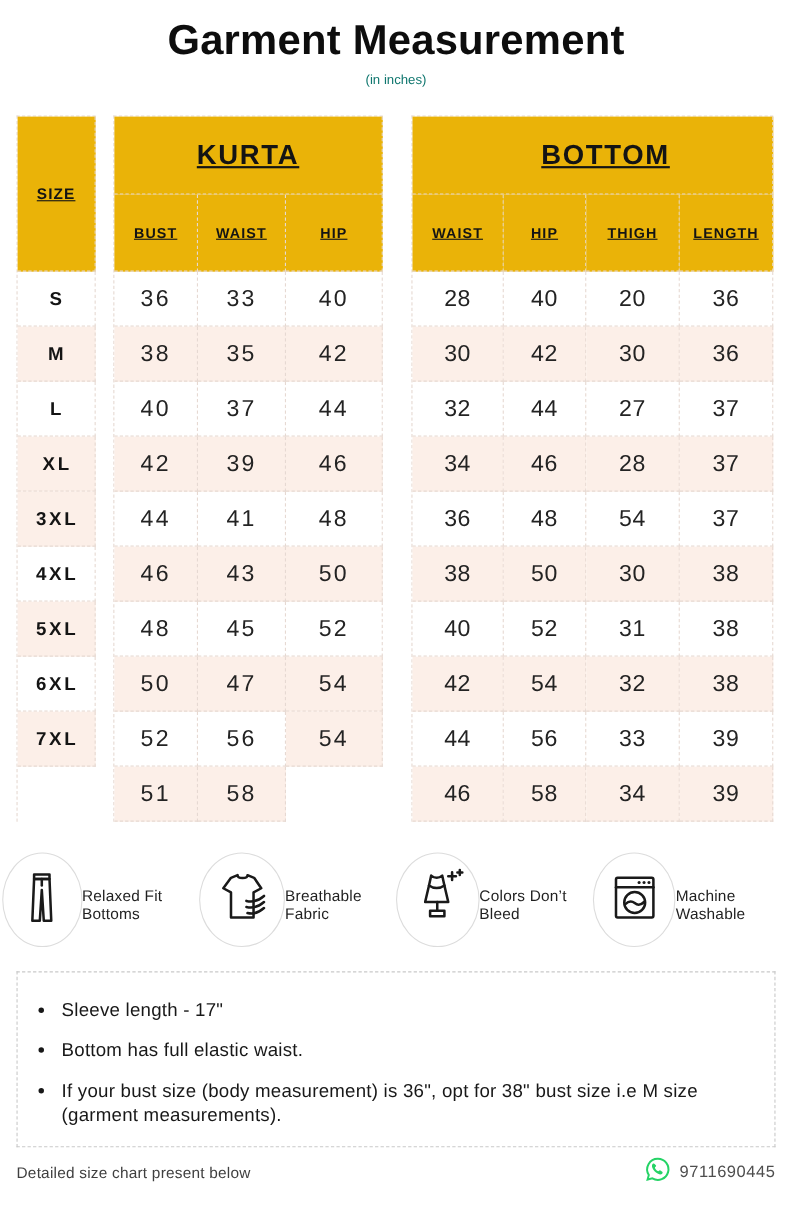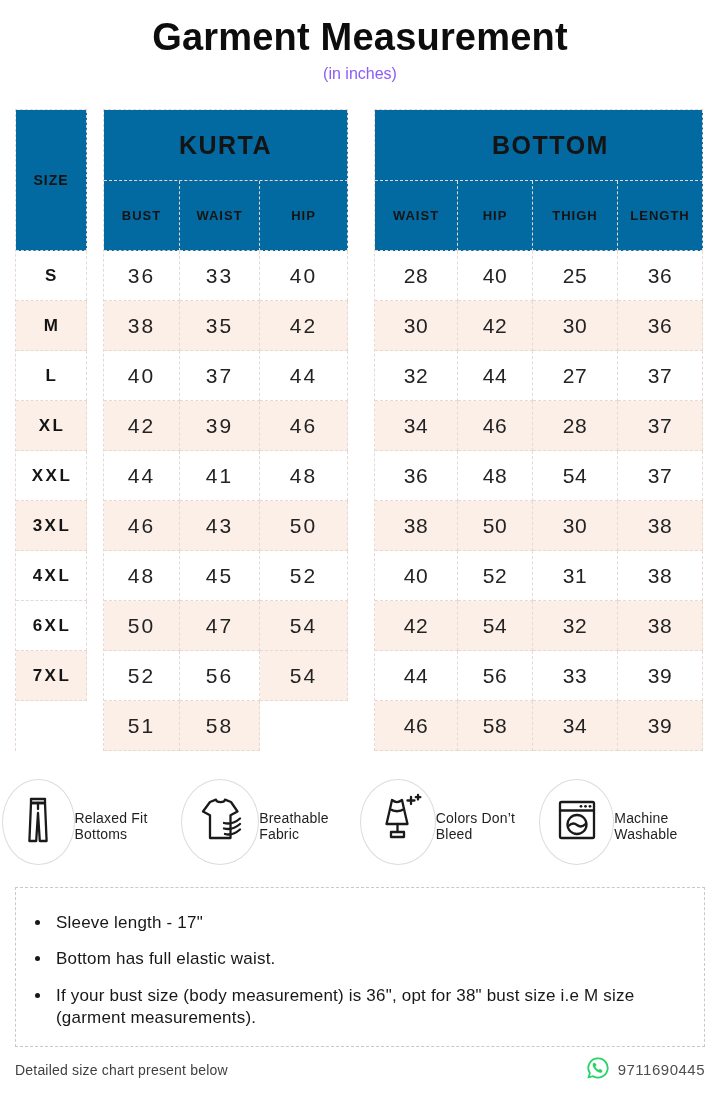--- a/index.html
+++ b/index.html
@@ -2,28 +2,28 @@
 <html><head>
 <meta charset="utf-8">
 <style>
   * { box-sizing: border-box; margin: 0; padding: 0; }
   html, body { width: 720px; height: 1100px; background: #ffffff;
     font-family: "Liberation Sans", sans-serif; color: #141414; overflow: hidden; }
 
   
   .page-header { text-align: center; padding-top: 16px; }
   .page-title { font-size: 38px; font-weight: 700; letter-spacing: 0.2px; color: #0d0d0d; }
-  .page-subtitle { font-size: 16px; font-weight: 400; margin-top: 6px; color: #8b5cf6; }
+  .page-subtitle { font-size: 12px; font-weight: 400; margin-top: 6px; color: #0f766e; }
 
   
   .table-wrap { display: flex; margin: 26px 0 0 15px; }
   .blk { border-top: 1px dashed #e6d9d2; border-left: 1px dashed #e6d9d2; }
   .cell { border-right: 1px dashed #e6d9d2; border-bottom: 1px dashed #e6d9d2;
           display: flex; align-items: center; justify-content: center; }
-  .pinkhead { background: #0369a1; }
+  .pinkhead { background: #eab308; text-decoration: underline; }
   .row-pink { background: #fcefe8; }
 
   .size-block { width: 72px; display: grid; grid-template-rows: 141px repeat(10, 50px); }
   .size-head { font-size: 14px; font-weight: 700; letter-spacing: 1px; }
   .size-cell { font-size: 17px; font-weight: 700; letter-spacing: 2.5px; padding-left: 2px; }
 
   .gut1 { width: 16px; }
   .gut2 { width: 26px; }
 
   .kurta-block { width: 245px; display: grid;
@@ -67,23 +67,23 @@
   <div class="page-subtitle">(in inches)</div>
 </div>
 
 <div class="table-wrap">
   <div class="size-block blk" id="size-block">
     <div class="cell pinkhead size-head">SIZE</div>
   <div class="cell size-cell">S</div>
       <div class="cell size-cell row-pink">M</div>
       <div class="cell size-cell">L</div>
       <div class="cell size-cell row-pink">XL</div>
-      <div class="cell size-cell">XXL</div>
       <div class="cell size-cell row-pink">3XL</div>
       <div class="cell size-cell">4XL</div>
+      <div class="cell size-cell row-pink">5XL</div>
       <div class="cell size-cell">6XL</div>
       <div class="cell size-cell row-pink">7XL</div>
     </div>
   <div class="gut1"></div>
   <div class="kurta-block blk" id="kurta-block">
     <div class="cell pinkhead sec-title">KURTA</div>
   <div class="cell pinkhead sub-head">BUST</div>
       <div class="cell pinkhead sub-head">WAIST</div>
       <div class="cell pinkhead sub-head">HIP</div>
       <div class="cell val val-k">36</div>
@@ -118,21 +118,21 @@
     </div>
   <div class="gut2"></div>
   <div class="bottom-block blk" id="bottom-block">
     <div class="cell pinkhead sec-title">BOTTOM</div>
   <div class="cell pinkhead sub-head">WAIST</div>
       <div class="cell pinkhead sub-head">HIP</div>
       <div class="cell pinkhead sub-head">THIGH</div>
       <div class="cell pinkhead sub-head">LENGTH</div>
       <div class="cell val val-b">28</div>
       <div class="cell val val-b">40</div>
-      <div class="cell val val-b">25</div>
+      <div class="cell val val-b">20</div>
       <div class="cell val val-b">36</div>
       <div class="cell val val-b row-pink">30</div>
       <div class="cell val val-b row-pink">42</div>
       <div class="cell val val-b row-pink">30</div>
       <div class="cell val val-b row-pink">36</div>
       <div class="cell val val-b">32</div>
       <div class="cell val val-b">44</div>
       <div class="cell val val-b">27</div>
       <div class="cell val val-b">37</div>
       <div class="cell val val-b row-pink">34</div>

